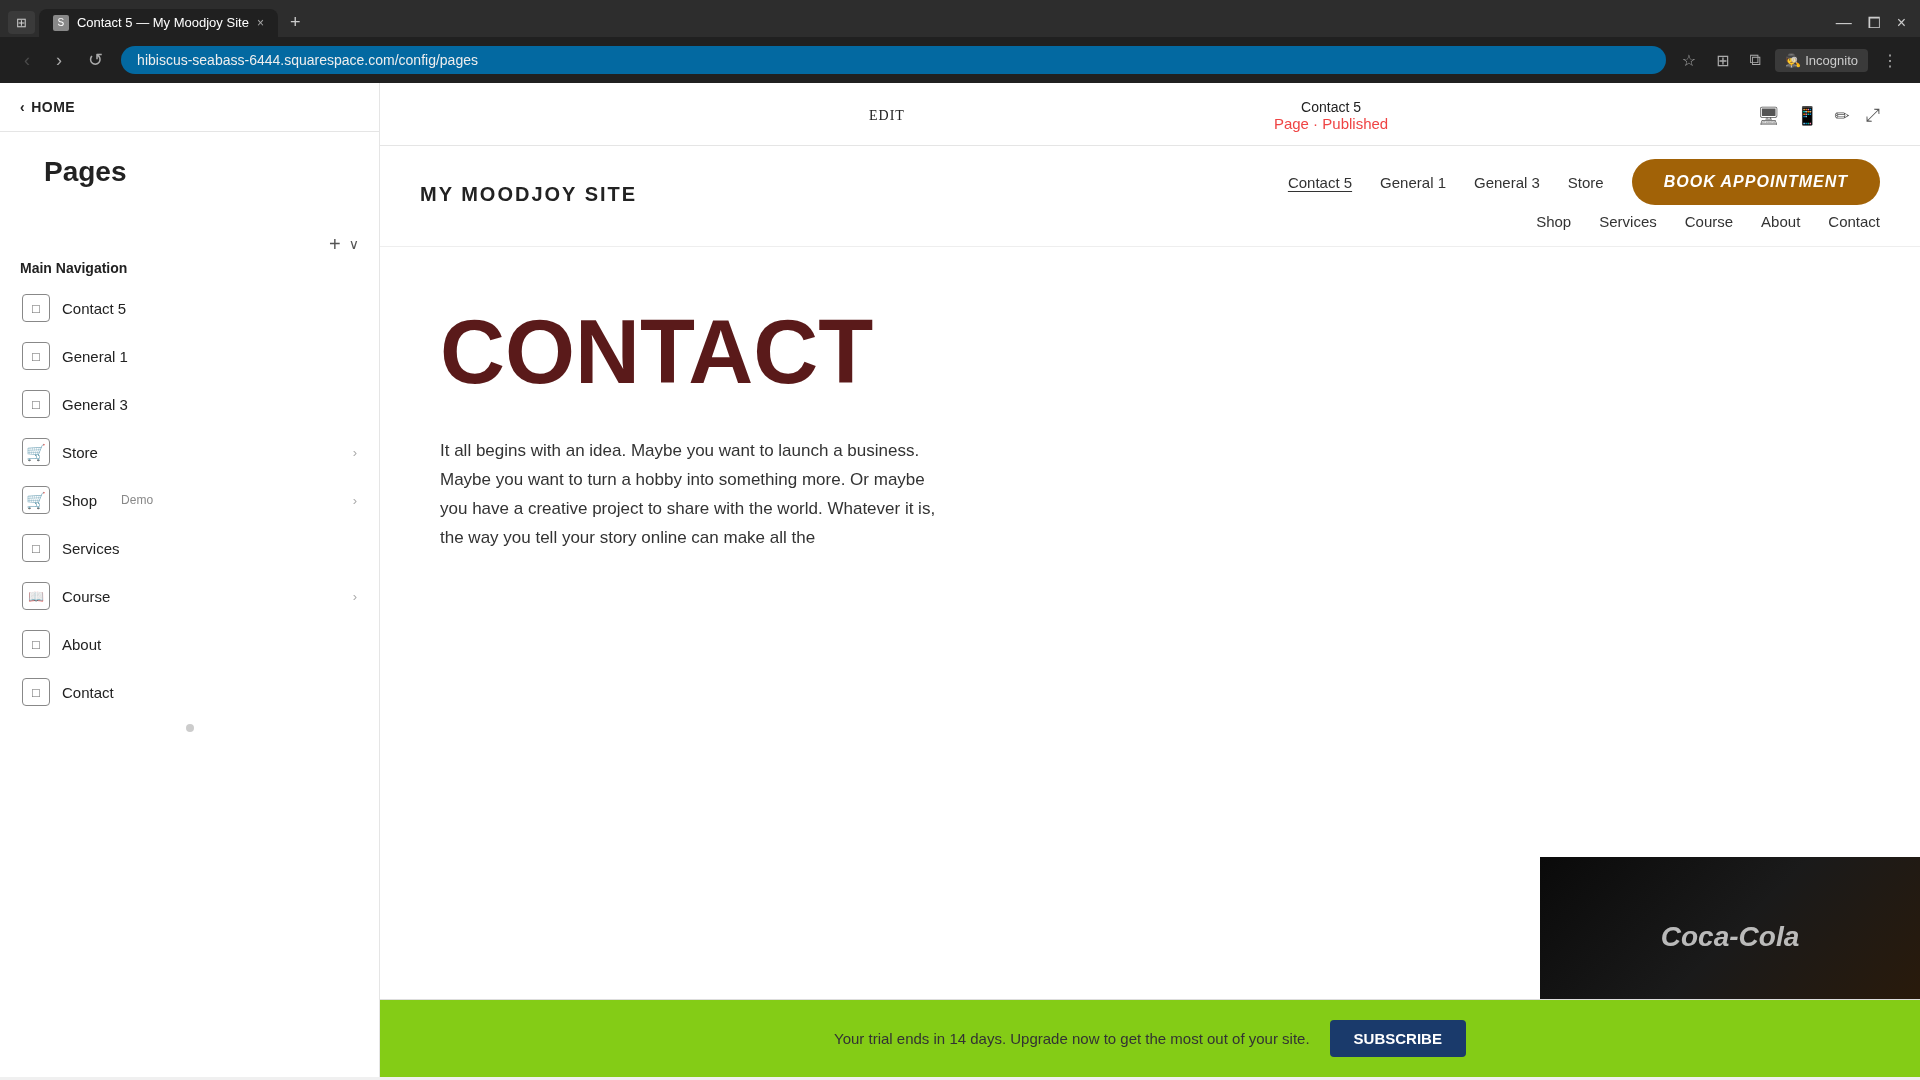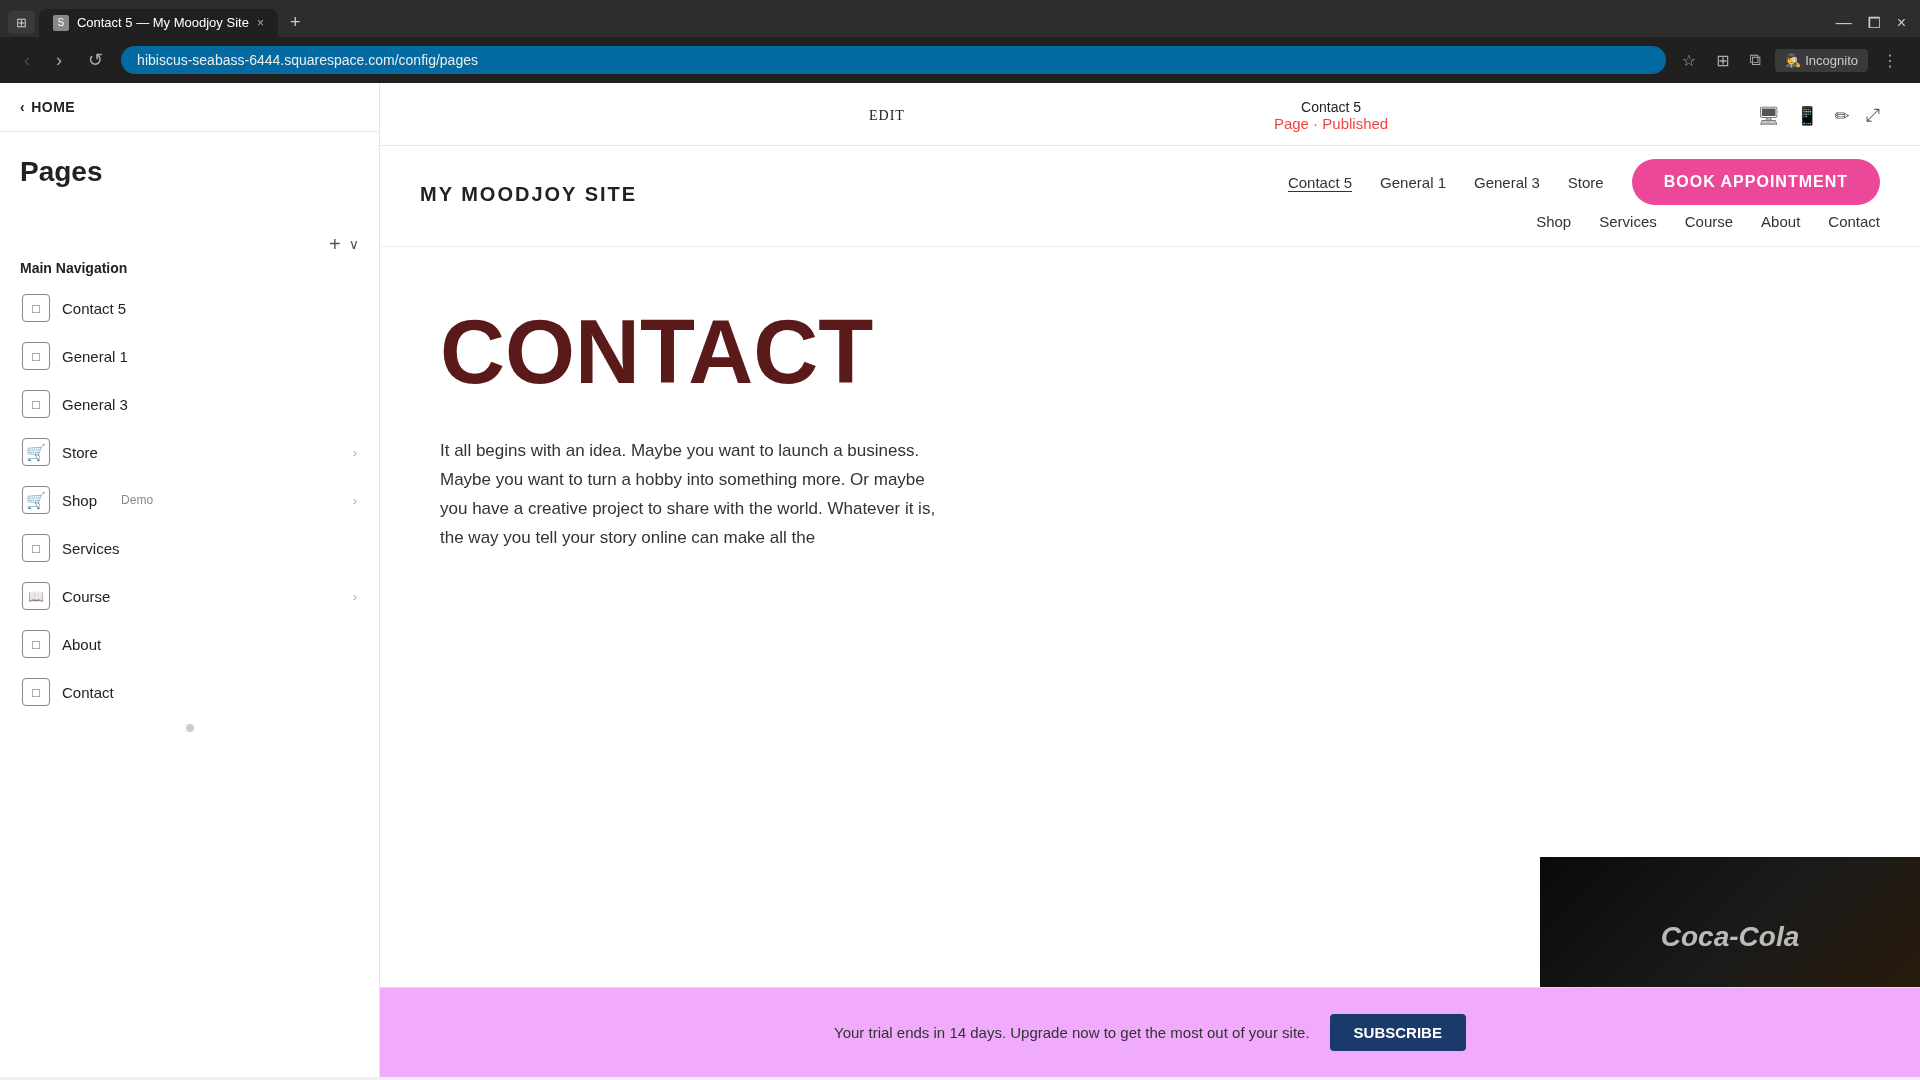--- a/index.html
+++ b/index.html
@@ -34,21 +34,21 @@
     .top-bar { display: flex; align-items: center; padding: 16px 20px; border-bottom: 1px solid #e5e5e5; }
     .home-btn { display: flex; align-items: center; gap: 6px; background: none; border: none; font-size: 14px; font-weight: 600; cursor: pointer; color: #222; text-transform: uppercase; letter-spacing: 0.5px; }
     .edit-btn { background: none; border: none; font-size: 14px; font-weight: 500; cursor: pointer; color: #222; letter-spacing: 1px; text-transform: uppercase; font-family: Liberation Serif, serif; }
     .page-info { text-align: center; }
     .page-name { font-size: 14px; font-weight: 500; color: #222; }
     .page-status { font-size: 15px; color: #ef4444; }
     .view-icons { display: flex; gap: 16px; align-items: center; }
     .view-icon-btn { background: none; border: none; cursor: pointer; color: #555; font-size: 18px; }
 
     
-    .sidebar-header { padding: 24px 20px 8px; }
+    .sidebar-header { padding: 24px 20px 8px; margin-left: 24px; }
     .sidebar-title { font-size: 28px; font-weight: 600; color: #222; }
     .section-header { display: flex; align-items: center; justify-content: space-between; padding: 16px 20px 8px; }
     .section-title { font-size: 14px; font-weight: 600; color: #222; margin-top: 48px; }
     .section-actions { display: flex; align-items: center; gap: 8px; }
     .add-btn { background: none; border: none; font-size: 20px; cursor: pointer; color: #555; }
     .collapse-btn { background: none; border: none; font-size: 14px; cursor: pointer; color: #555; }
 
     .page-list { padding: 0 12px; }
     .page-item { display: flex; align-items: center; gap: 12px; padding: 10px 10px; border-radius: 6px; cursor: pointer; }
     .page-item-icon { width: 28px; height: 28px; border: 1.5px solid #888; border-radius: 4px; display: flex; align-items: center; justify-content: center; font-size: 13px; color: #666; flex-shrink: 0; }
@@ -62,28 +62,28 @@
 
     
     .main-content { flex: 1; background: #fff; overflow: hidden; position: relative; display: flex; flex-direction: column; }
 
     
     .site-nav { display: flex; align-items: center; justify-content: space-between; padding: 16px 40px; border-bottom: 1px solid #eee; background: #fff; }
     .site-logo { font-size: 20px; font-weight: 800; letter-spacing: 2px; color: #222; text-transform: uppercase; }
     .site-nav-row { display: flex; gap: 28px; align-items: center; justify-content: flex-end; }
     .site-nav-link { font-size: 15px; color: #333; text-decoration: none; cursor: pointer; }
     .site-nav-link.active { text-decoration: underline; text-underline-offset: 3px; }
-    .book-btn { background: #ec4899; color: #fff; border: none; border-radius: 30px; padding: 14px 32px; font-size: 16px; font-weight: 700; cursor: pointer; letter-spacing: 1px; text-transform: uppercase; }
+    .book-btn { background: #a16207; color: #fff; border: none; border-radius: 30px; padding: 14px 32px; font-size: 16px; font-weight: 700; cursor: pointer; letter-spacing: 1px; text-transform: uppercase; font-style: italic; }
 
     .site-body { padding: 60px 60px 40px; flex: 1; }
     .contact-title { font-size: 90px; font-weight: 900; color: #5a1a1a; line-height: 1.0; margin-bottom: 40px; text-transform: uppercase; }
     .contact-description { font-size: 17px; color: #333; line-height: 1.7; max-width: 500px; }
 
     
-    .trial-banner { position: absolute; bottom: 0; left: 0; right: 0; background: #f0abfc; border-top: 1px solid #ddd; display: flex; align-items: center; justify-content: center; padding: 26px 20px; gap: 20px; z-index: 100; }
+    .trial-banner { position: absolute; bottom: 0; left: 0; right: 0; background: #84cc16; border-top: 1px solid #ddd; display: flex; align-items: center; justify-content: center; padding: 20px 20px; gap: 20px; z-index: 100; }
     .trial-text { font-size: 15px; color: #333; }
     .subscribe-btn { background: #1a3a6b; color: #fff; border: none; border-radius: 4px; padding: 10px 24px; font-size: 15px; font-weight: 600; cursor: pointer; }
 
     
     .preview-image-area { position: absolute; right: 0; bottom: 60px; width: 380px; height: 160px; background: #111; overflow: hidden; }
     .preview-image-content { width: 100%; height: 100%; background: linear-gradient(135deg, #0a0a0a 0%, #1a1a1a 50%, #2a1a0a 100%); display: flex; align-items: center; justify-content: center; }
     .coca-cola-text { color: #fff; font-size: 28px; font-weight: bold; font-style: italic; opacity: 0.7; }
 
     
     .sidebar::-webkit-scrollbar { width: 4px; }

